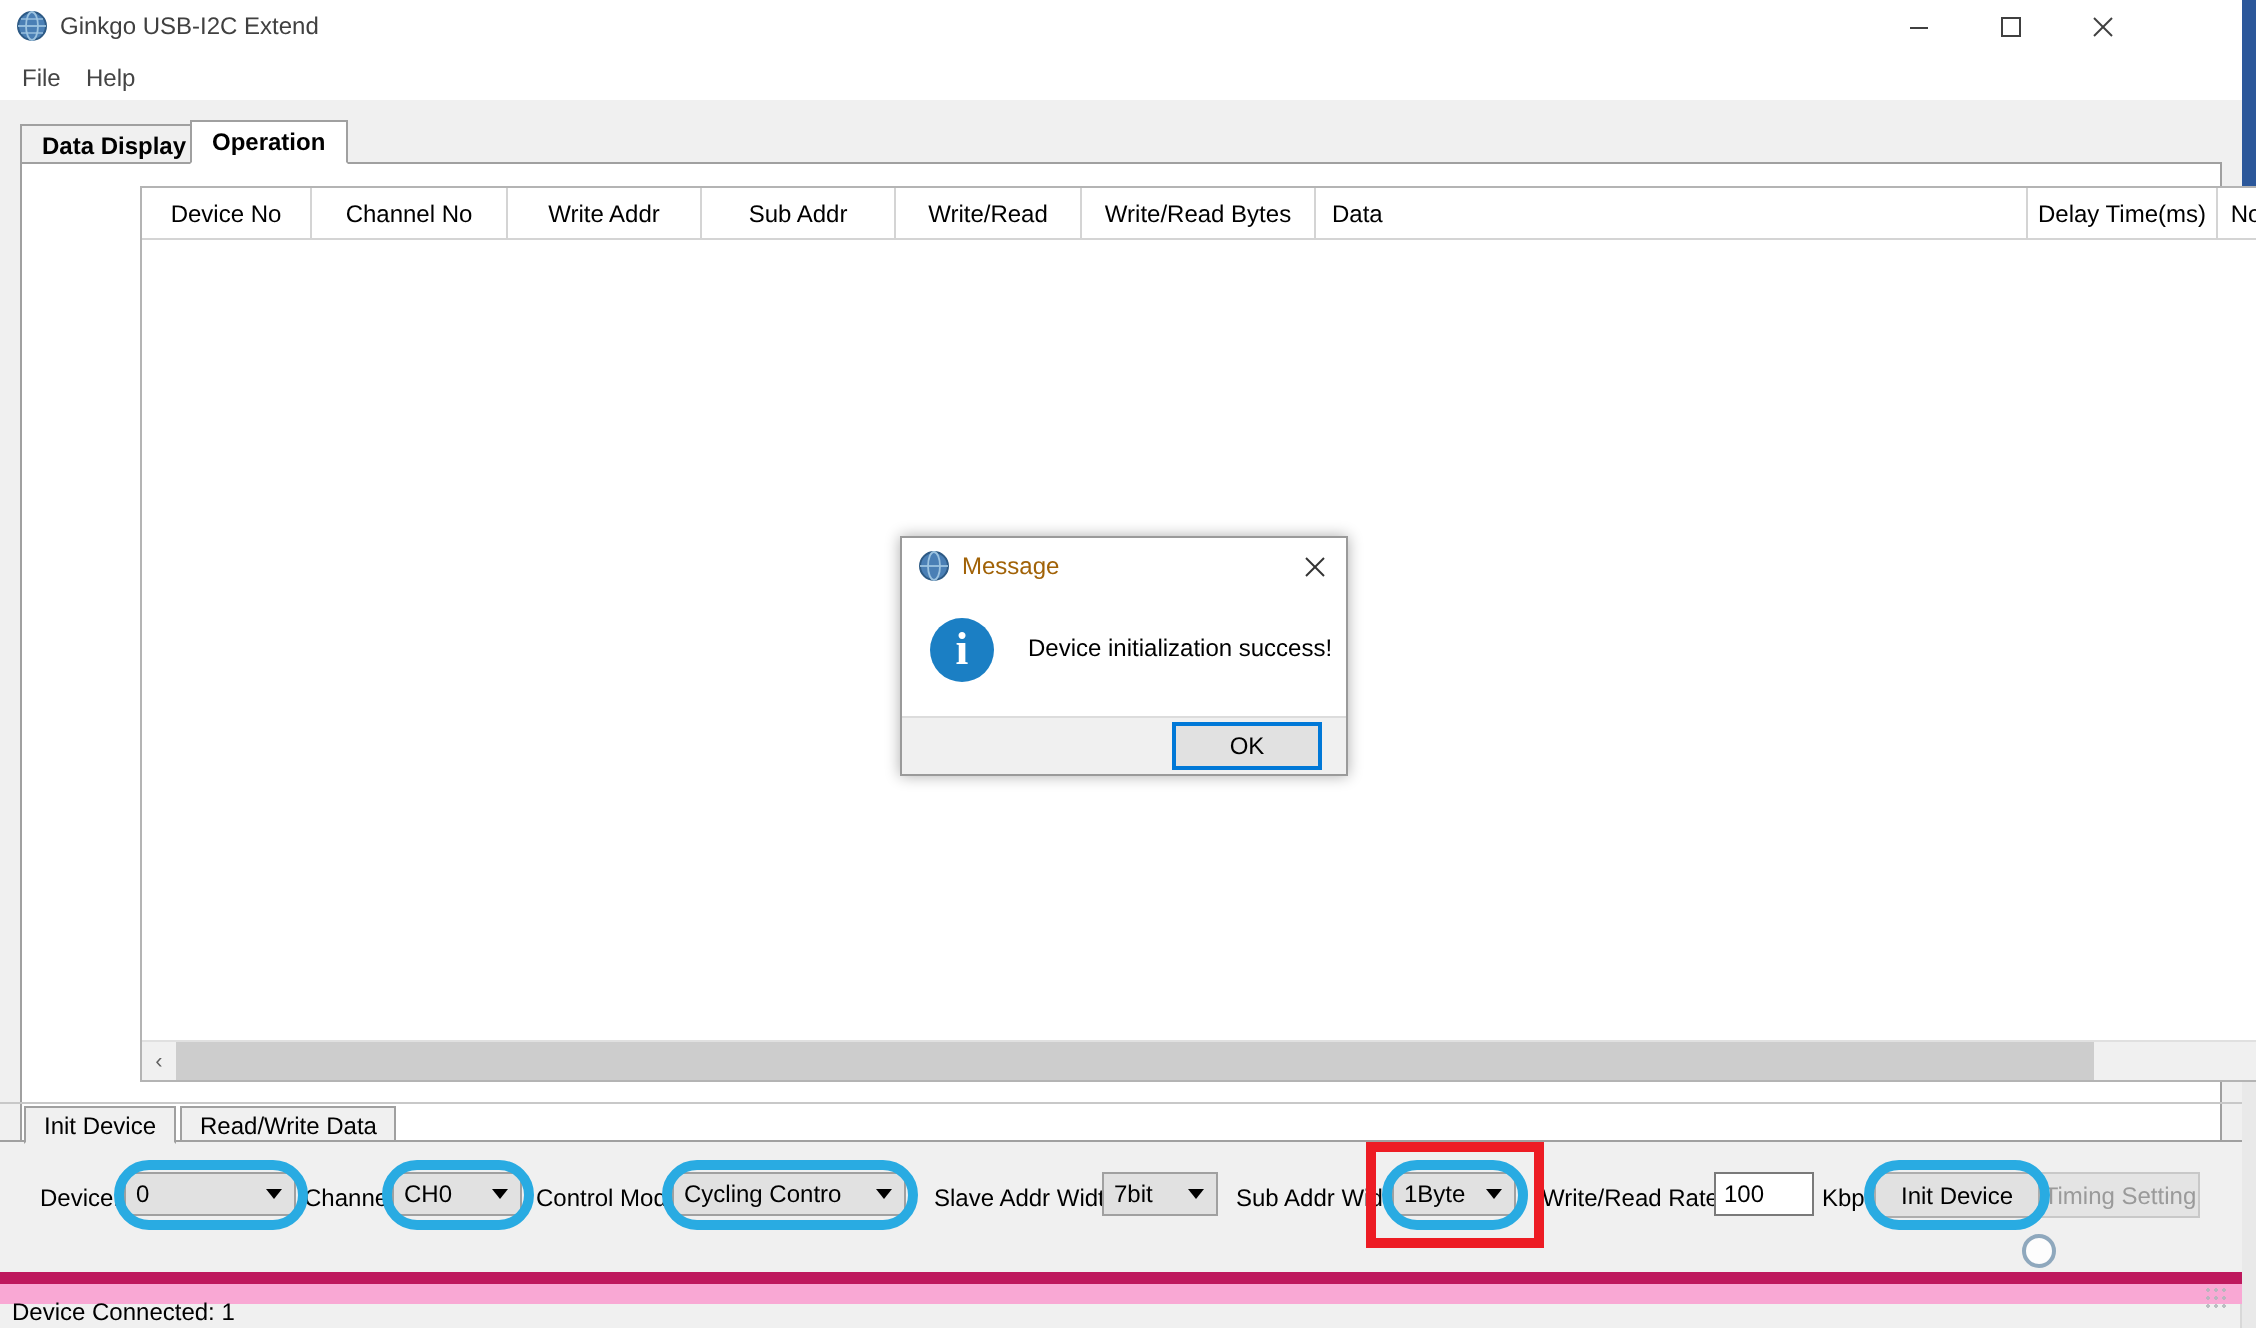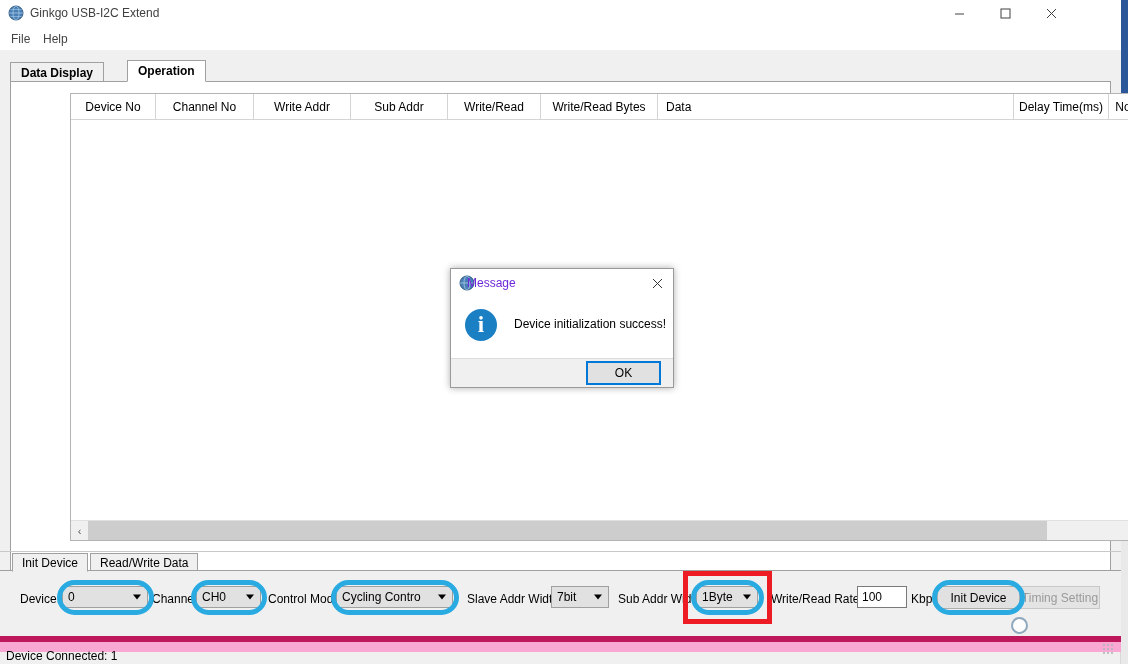--- a/index.html
+++ b/index.html
@@ -105,21 +105,20 @@
     font-size: 12px;
     display: flex; align-items: center; justify-content: center;
     padding: 0 10px;
     color: #000;
   }
   .tab.active {
     top: 0; height: 22px;
     background: #ffffff;
     border-bottom: 1px solid #ffffff;
     z-index: 3;
-    margin-left: 32px;
   }
   .tab-data-display { left: 0; }
   .tab-operation   { left: 85px; }
 
   .tabpanel {
     position: absolute; left: 10px; top: 31px;
     width: 1101px; height: 493px;
     background: #ffffff;
     border: 1px solid #a0a0a0;
   }
@@ -350,22 +349,22 @@
     border: 1px solid #9a9a9a;
     z-index: 51;
   }
   .dlg-title {
     position: absolute; left: 0; top: 0;
     width: 222px; height: 28px;
     background: #ffffff;
   }
   .dlg-icon { position: absolute; left: 8px; top: 6px; width: 16px; height: 16px; }
   .dlg-title-text {
-    position: absolute; left: 16px; top: 7px;
-    font-size: 12px; color: #6d28d9;
+    position: absolute; left: 30px; top: 7px;
+    font-size: 12px; color: #a16207;
   }
   .dlg-close {
     position: absolute; right: 0; top: 0;
     width: 32px; height: 28px;
     display: flex; align-items: center; justify-content: center;
     font-size: 13px; color: #333;
   }
   .dlg-body {
     position: absolute; left: 0; top: 28px;
     width: 222px; height: 61px;

